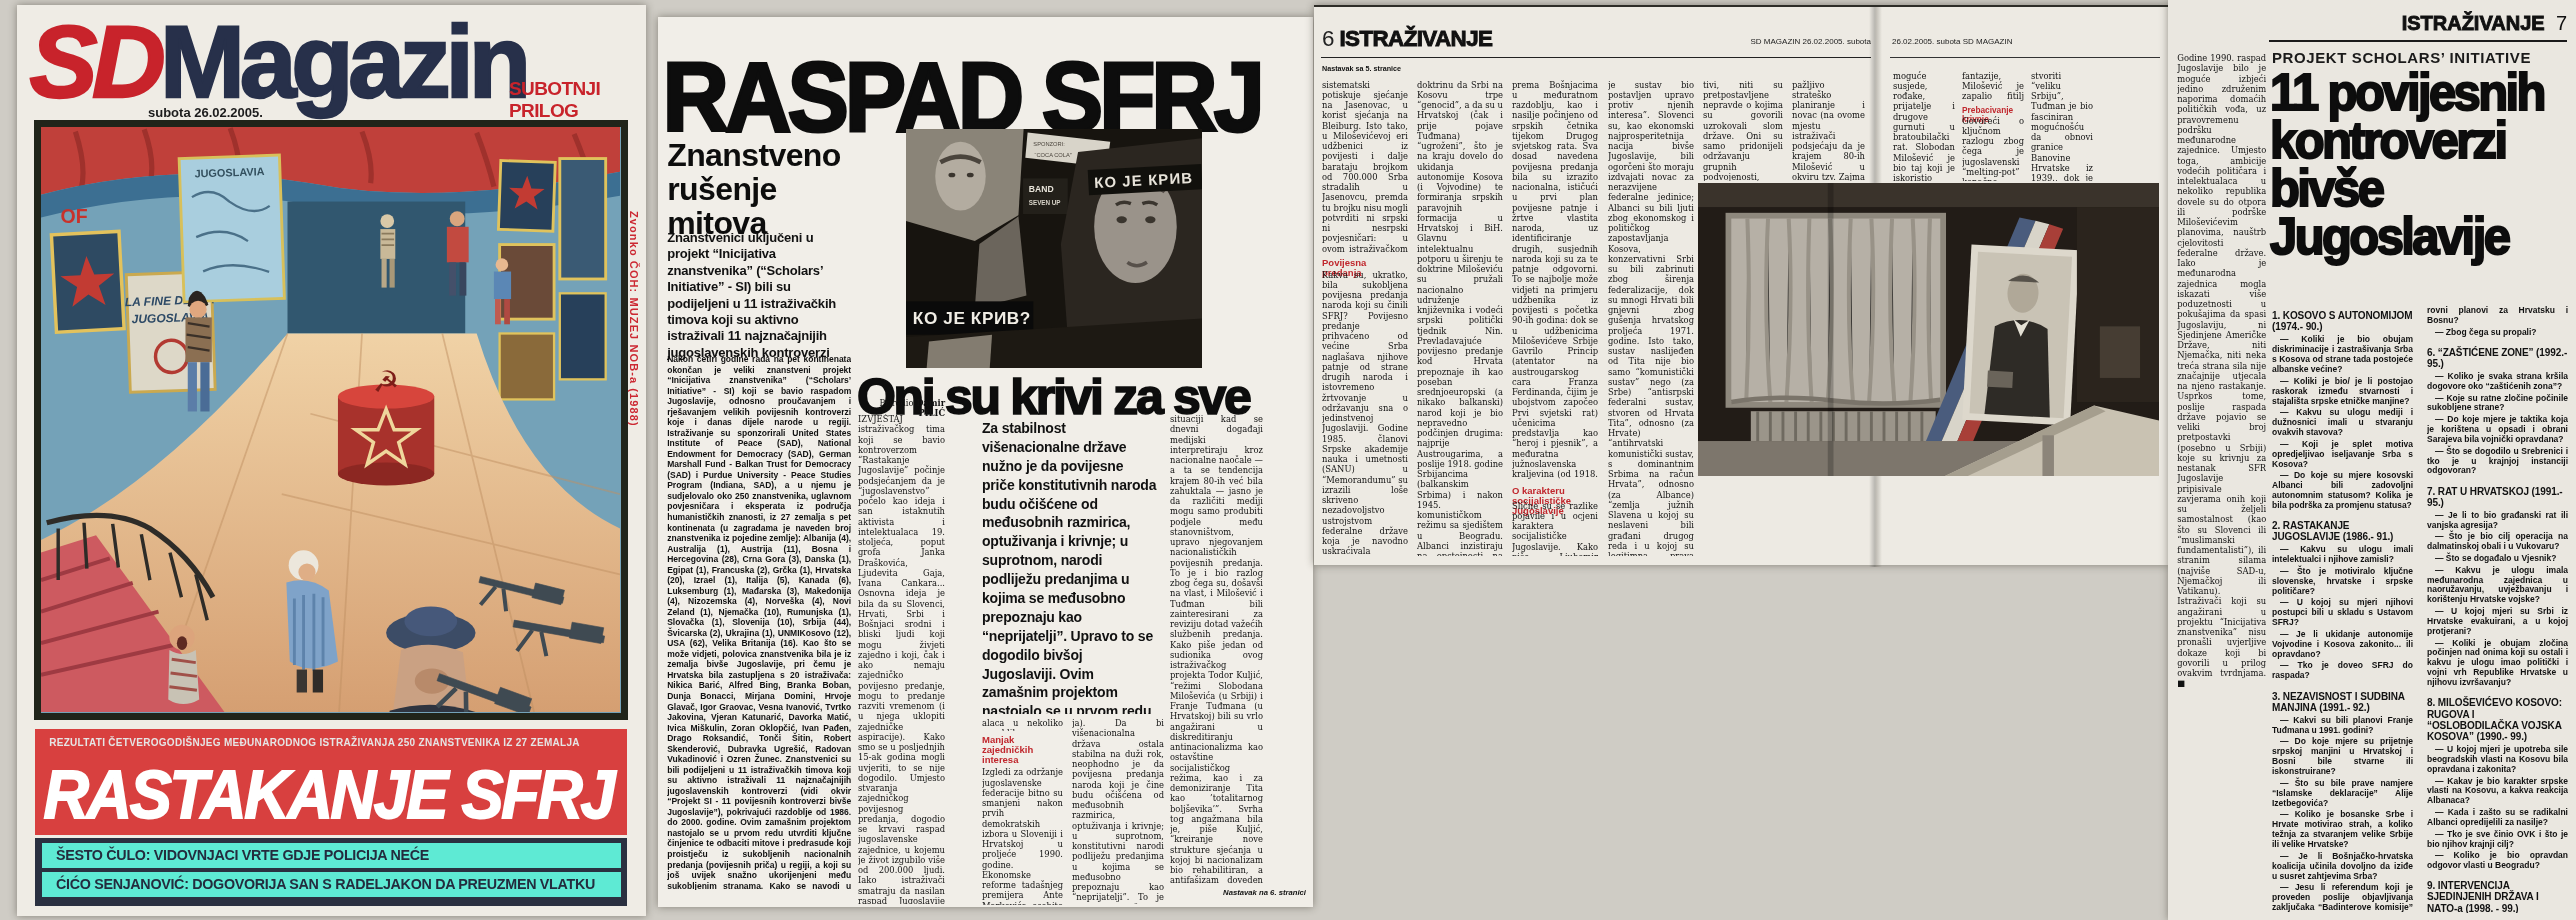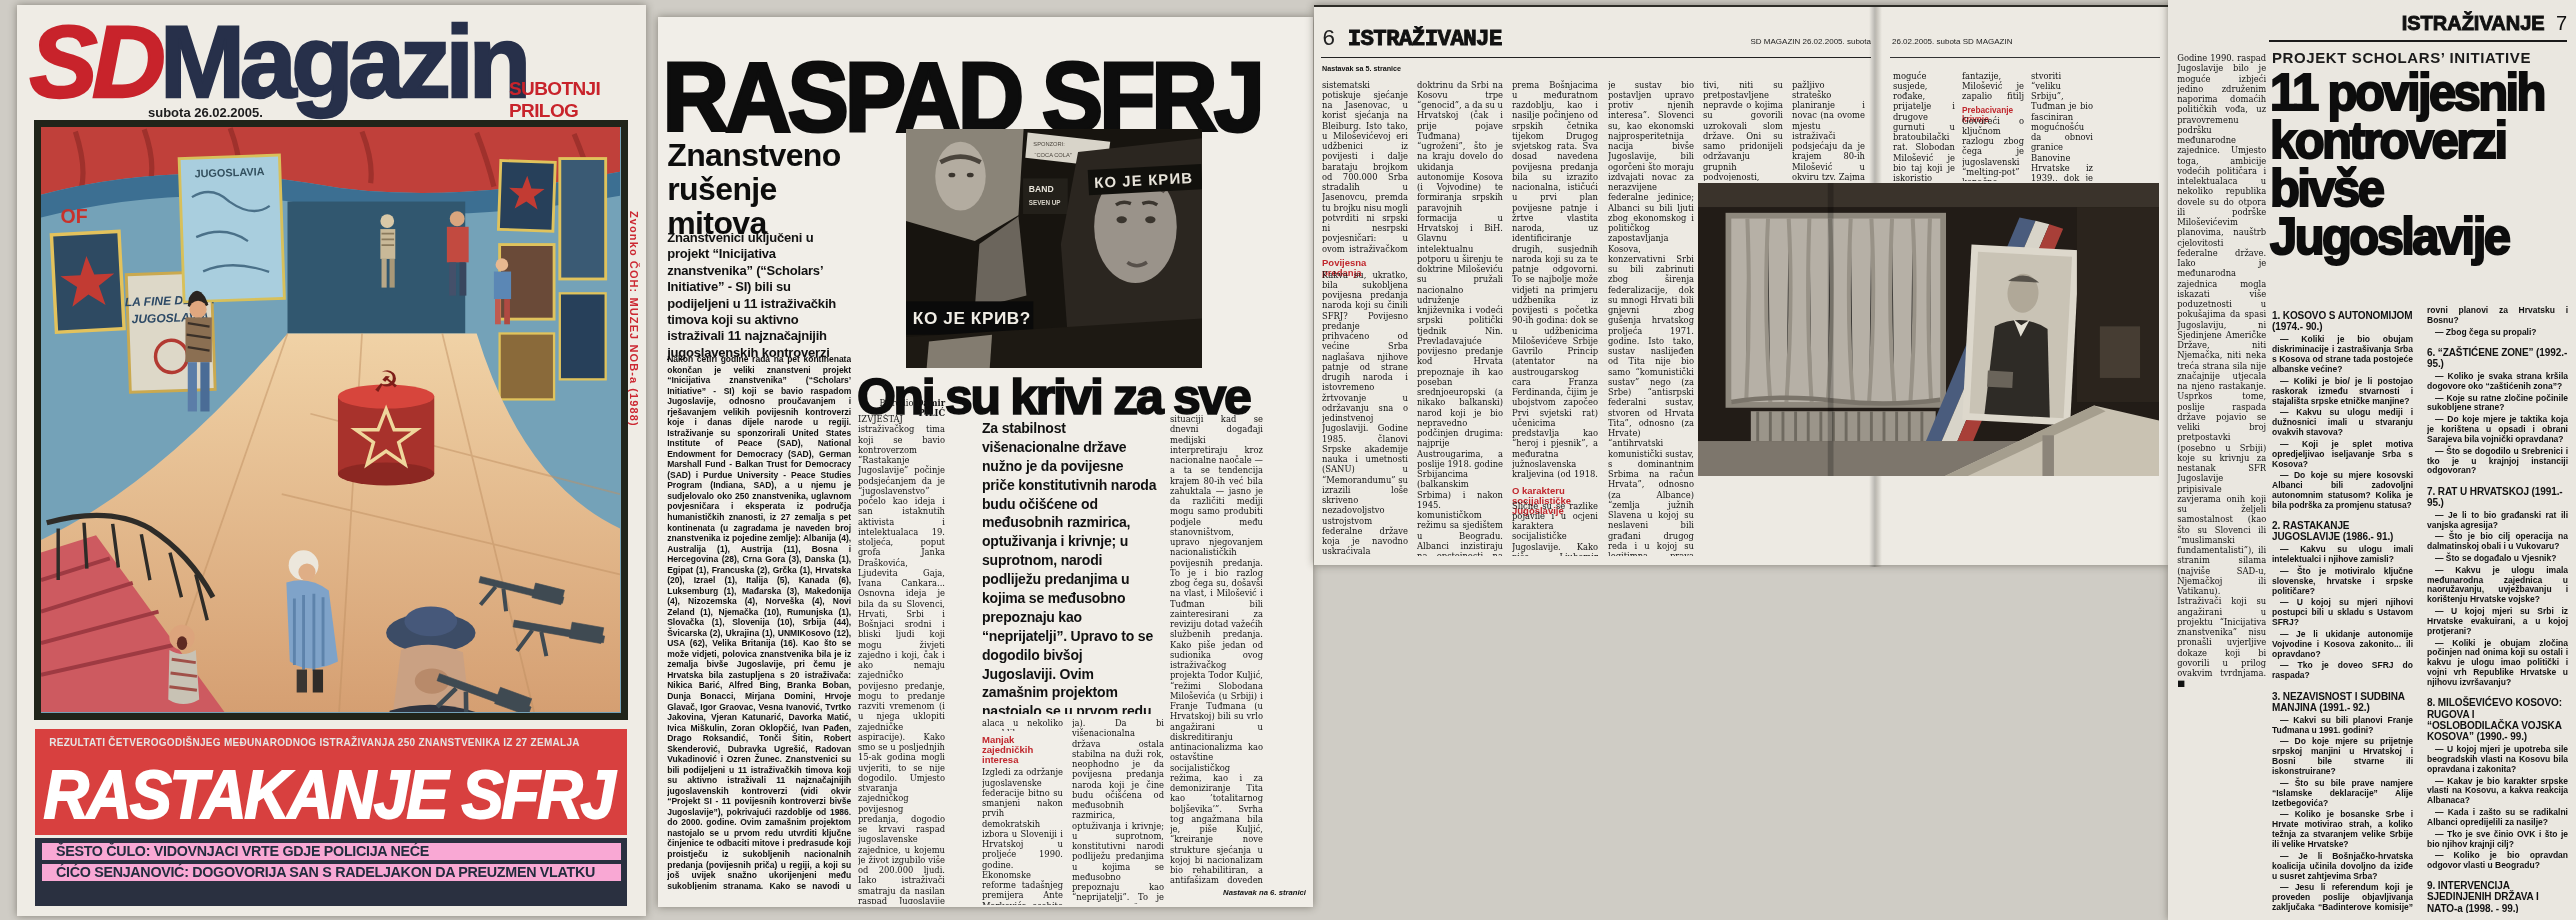--- a/index.html
+++ b/index.html
@@ -14,21 +14,21 @@
   .m-mag{font-size:102px;font-weight:700;color:#27304a;letter-spacing:-5.2px;-webkit-text-stroke:2.3px #27304a;}
   .m-sub{left:492px;top:73px;width:138px;font-size:19px;font-weight:700;color:#c8232b;letter-spacing:-0.6px;}
   .m-date{left:131px;top:100px;font-size:13px;font-weight:700;color:#1c1c1c;}
   .painting{left:17px;top:115px;width:594px;height:600px;border:7.5px solid #20241a;background:#74a2b8;box-sizing:border-box;}
   .art-credit{left:611px;top:206px;writing-mode:vertical-rl;font-size:11px;font-weight:700;color:#cc2832;letter-spacing:1.1px;}
   .banner{left:18.4px;top:724px;width:592px;height:106px;background:#d8403f;overflow:hidden;}
   .banner-kicker{left:13.8px;top:8px;width:568px;font-size:10px;font-weight:700;color:#e5e5e5;letter-spacing:0.3px;}
   .banner-title{left:8px;top:26px;width:579px;font-size:63px;font-weight:700;font-style:italic;color:#fff;
                 letter-spacing:-2.3px;-webkit-text-stroke:1.7px #fff;transform:scaleY(1.08);transform-origin:top left;white-space:nowrap;}
   .teasers{left:18.4px;top:833px;width:592px;height:68px;background:#2a3040;padding-top:1.1px;box-sizing:border-box;}
-  .tbar{position:relative;margin:4px 6.9px;height:17px;background:#f9a8d4;display:flex;align-items:center;padding:0 5.7px;overflow:hidden;}
+  .tbar{position:relative;margin:4px 6.9px;height:25px;background:#5eead4;display:flex;align-items:center;padding:0 5.7px;overflow:hidden;}
   .tbar span{font-size:14.3px;font-weight:700;color:#232c3e;letter-spacing:-0.3px;white-space:nowrap;}
   .tbar .tpre{color:#c8232b;margin-right:8px;}
   
   .page5{left:658px;top:17px;width:655px;height:890px;background:#f1eee8;}
   .p5-kicker{left:9.2px;top:15px;width:636px;font-size:12px;font-weight:700;letter-spacing:0;}
   .p5-head{left:4.6px;top:25px;width:642px;font-size:92px;font-weight:700;letter-spacing:-4px;color:#0d0d0d;
            -webkit-text-stroke:2.9px #0d0d0d;white-space:nowrap;transform:scaleY(1.06);transform-origin:top left;}
   .p5-sub{left:9.2px;top:122px;width:172px;font-size:32px;font-weight:700;line-height:1.06;color:#0d0d0d;letter-spacing:-0.6px;}
   .p5-lead{left:9.2px;top:213px;width:182px;font-size:13px;font-weight:700;line-height:1.26;letter-spacing:-0.2px;}
   .p5-body{left:9.2px;top:337px;width:184px;height:536px;font-size:8.5px;font-weight:700;line-height:1.24;
@@ -41,21 +41,21 @@
   .p5-intro{left:324px;top:402px;width:177px;height:295px;font-size:14px;font-weight:700;line-height:1.35;
             letter-spacing:-0.2px;overflow:hidden;}
   .p5-subcol{left:324px;top:701px;width:81px;height:186px;}
   .p5-serifB{left:414px;top:701px;width:92px;height:186px;}
   .p5-serifC{left:512px;top:397px;width:93px;height:470px;}
   .serif{font-family:"DejaVu Serif","Liberation Serif",serif;font-size:8.4px;line-height:1.22;text-align:justify;overflow:hidden;}
   .crosshead{font-family:"Liberation Sans",sans-serif;font-size:9.5px;font-weight:700;color:#c0272d;margin:4.6px 0 2.3px 0;line-height:1.05;text-align:left;}
   .p5-cont{left:533px;top:871px;width:115px;font-size:7.7px;font-weight:700;font-style:italic;text-align:right;}
   
   .spread{left:1314px;top:4.6px;width:854px;height:560px;background:#edeae3;border-top:2.9px solid #2e2d28;box-sizing:border-box;}
-  .p6-header{left:8px;top:19.5px;font-size:22.4px;letter-spacing:-0.6px;white-space:nowrap;font-family:Liberation Mono, monospace;}
+  .p6-header{left:8px;top:19.5px;font-size:22.4px;letter-spacing:-0.6px;white-space:nowrap;}
   .p6-num{font-weight:400;color:#222;}
   .p6-sec{font-weight:700;-webkit-text-stroke:0.9px #111;}
   .p6-rule{left:6.9px;top:50px;width:550px;height:1.7px;background:#222;}
   .p6-folio{left:396px;top:30px;width:161px;font-size:8px;text-align:right;color:#222;}
   .p6-note{left:8px;top:57px;font-size:7.2px;font-weight:700;}
   .fold{left:555px;top:0px;width:12.6px;height:560px;background:linear-gradient(90deg,rgba(0,0,0,0) 0%,rgba(0,0,0,.22) 45%,rgba(90,85,75,.30) 55%,rgba(0,0,0,0) 100%);}
   .p7-folio{left:578px;top:30px;width:172px;font-size:8px;color:#222;}
   .p7-rule{left:576px;top:50px;width:270px;height:1.1px;background:#333;}
   .col{position:absolute;overflow:hidden;}
   .spread-photo{left:384px;top:176px;width:461px;height:293px;background:#221c17;}

